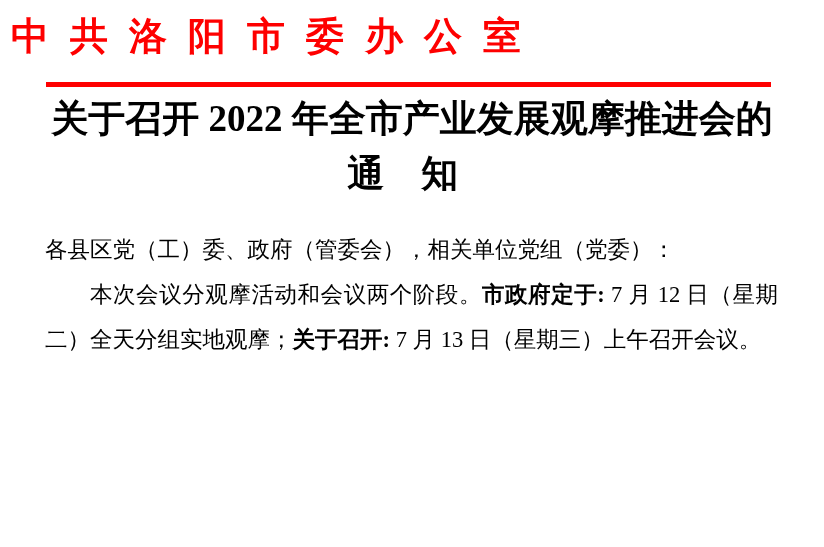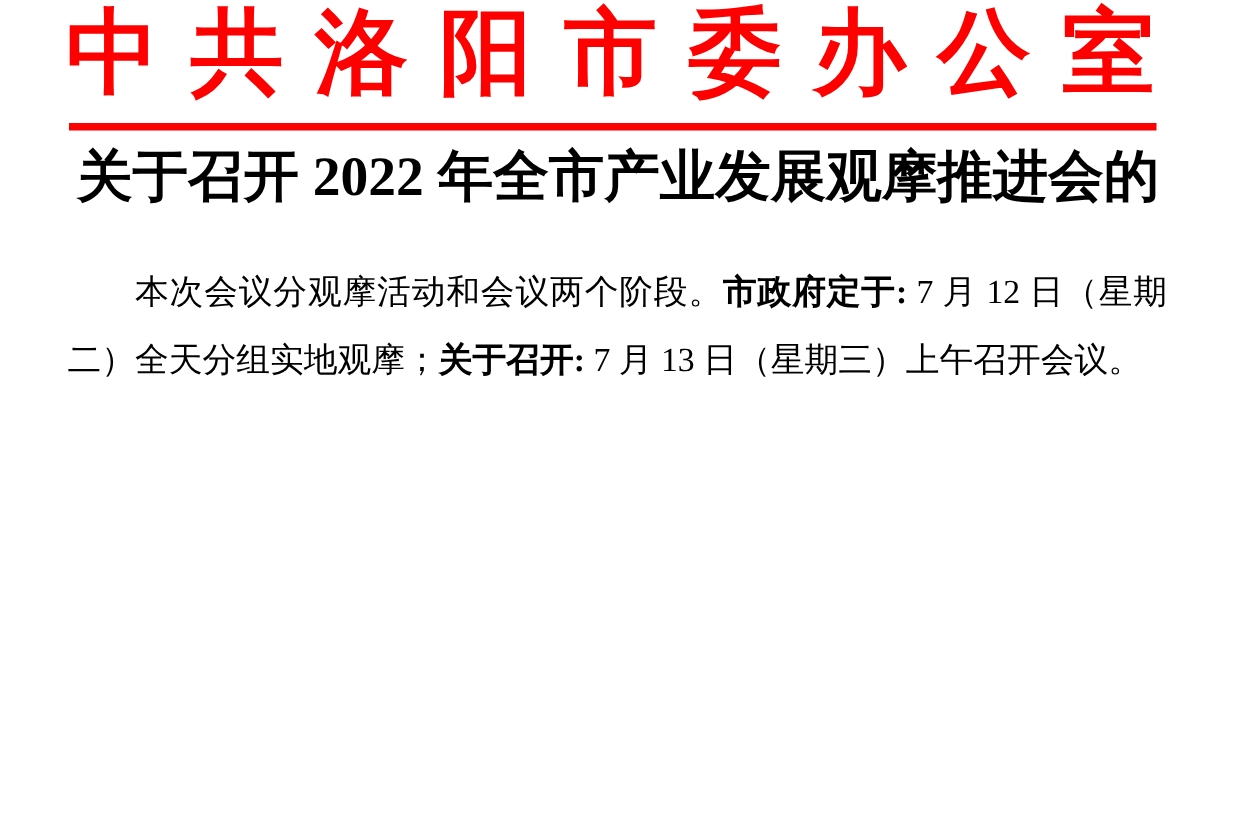--- a/index.html
+++ b/index.html
@@ -13,22 +13,21 @@
     width: 824px;
     height: 547px;
     background: #ffffff;
     overflow: hidden;
     font-family: "Liberation Serif", "DejaVu Serif", serif;
     color: #000000;
   }
   
   .letterhead {
     padding-top: 4px;
-    text-align: center;
-    font-size: 62px;
+    font-size: 38px;
     font-weight: bold;
     line-height: 64px;
     color: #fe0000;
     letter-spacing: 21px;
     text-indent: 11px;
     white-space: nowrap;
   }
   
   .red-rule {
     height: 5px;
@@ -69,24 +68,28 @@
 <body>
 
 <div class="page">
 
   <div class="letterhead">中共洛阳市委办公室</div>
 
   <div class="red-rule"></div>
 
   <div class="doc-title">
     <div class="title-line-1">关于召开 2022 年全市产业发展观摩推进会的</div>
+    <div class="title-line-2">通知</div>
   </div>
 
   <div class="doc-body">
 
+    <p>
+      <span>各县区党（工）委、政府（管委会），相关单位党组（党委）：</span>
+    </p>
 
 
     <p class="para-indent">
       <span>本次会议分观摩活动和会议两个阶段。</span><span class="seg-bold">市政府定于:</span><span> 7 月 12 日（星期二）全天分组实地观摩；</span><span class="seg-bold">关于召开:</span><span> 7 月 13 日（星期三）上午召开会议。</span>
     </p>
 
   </div>
 
 </div>
 

